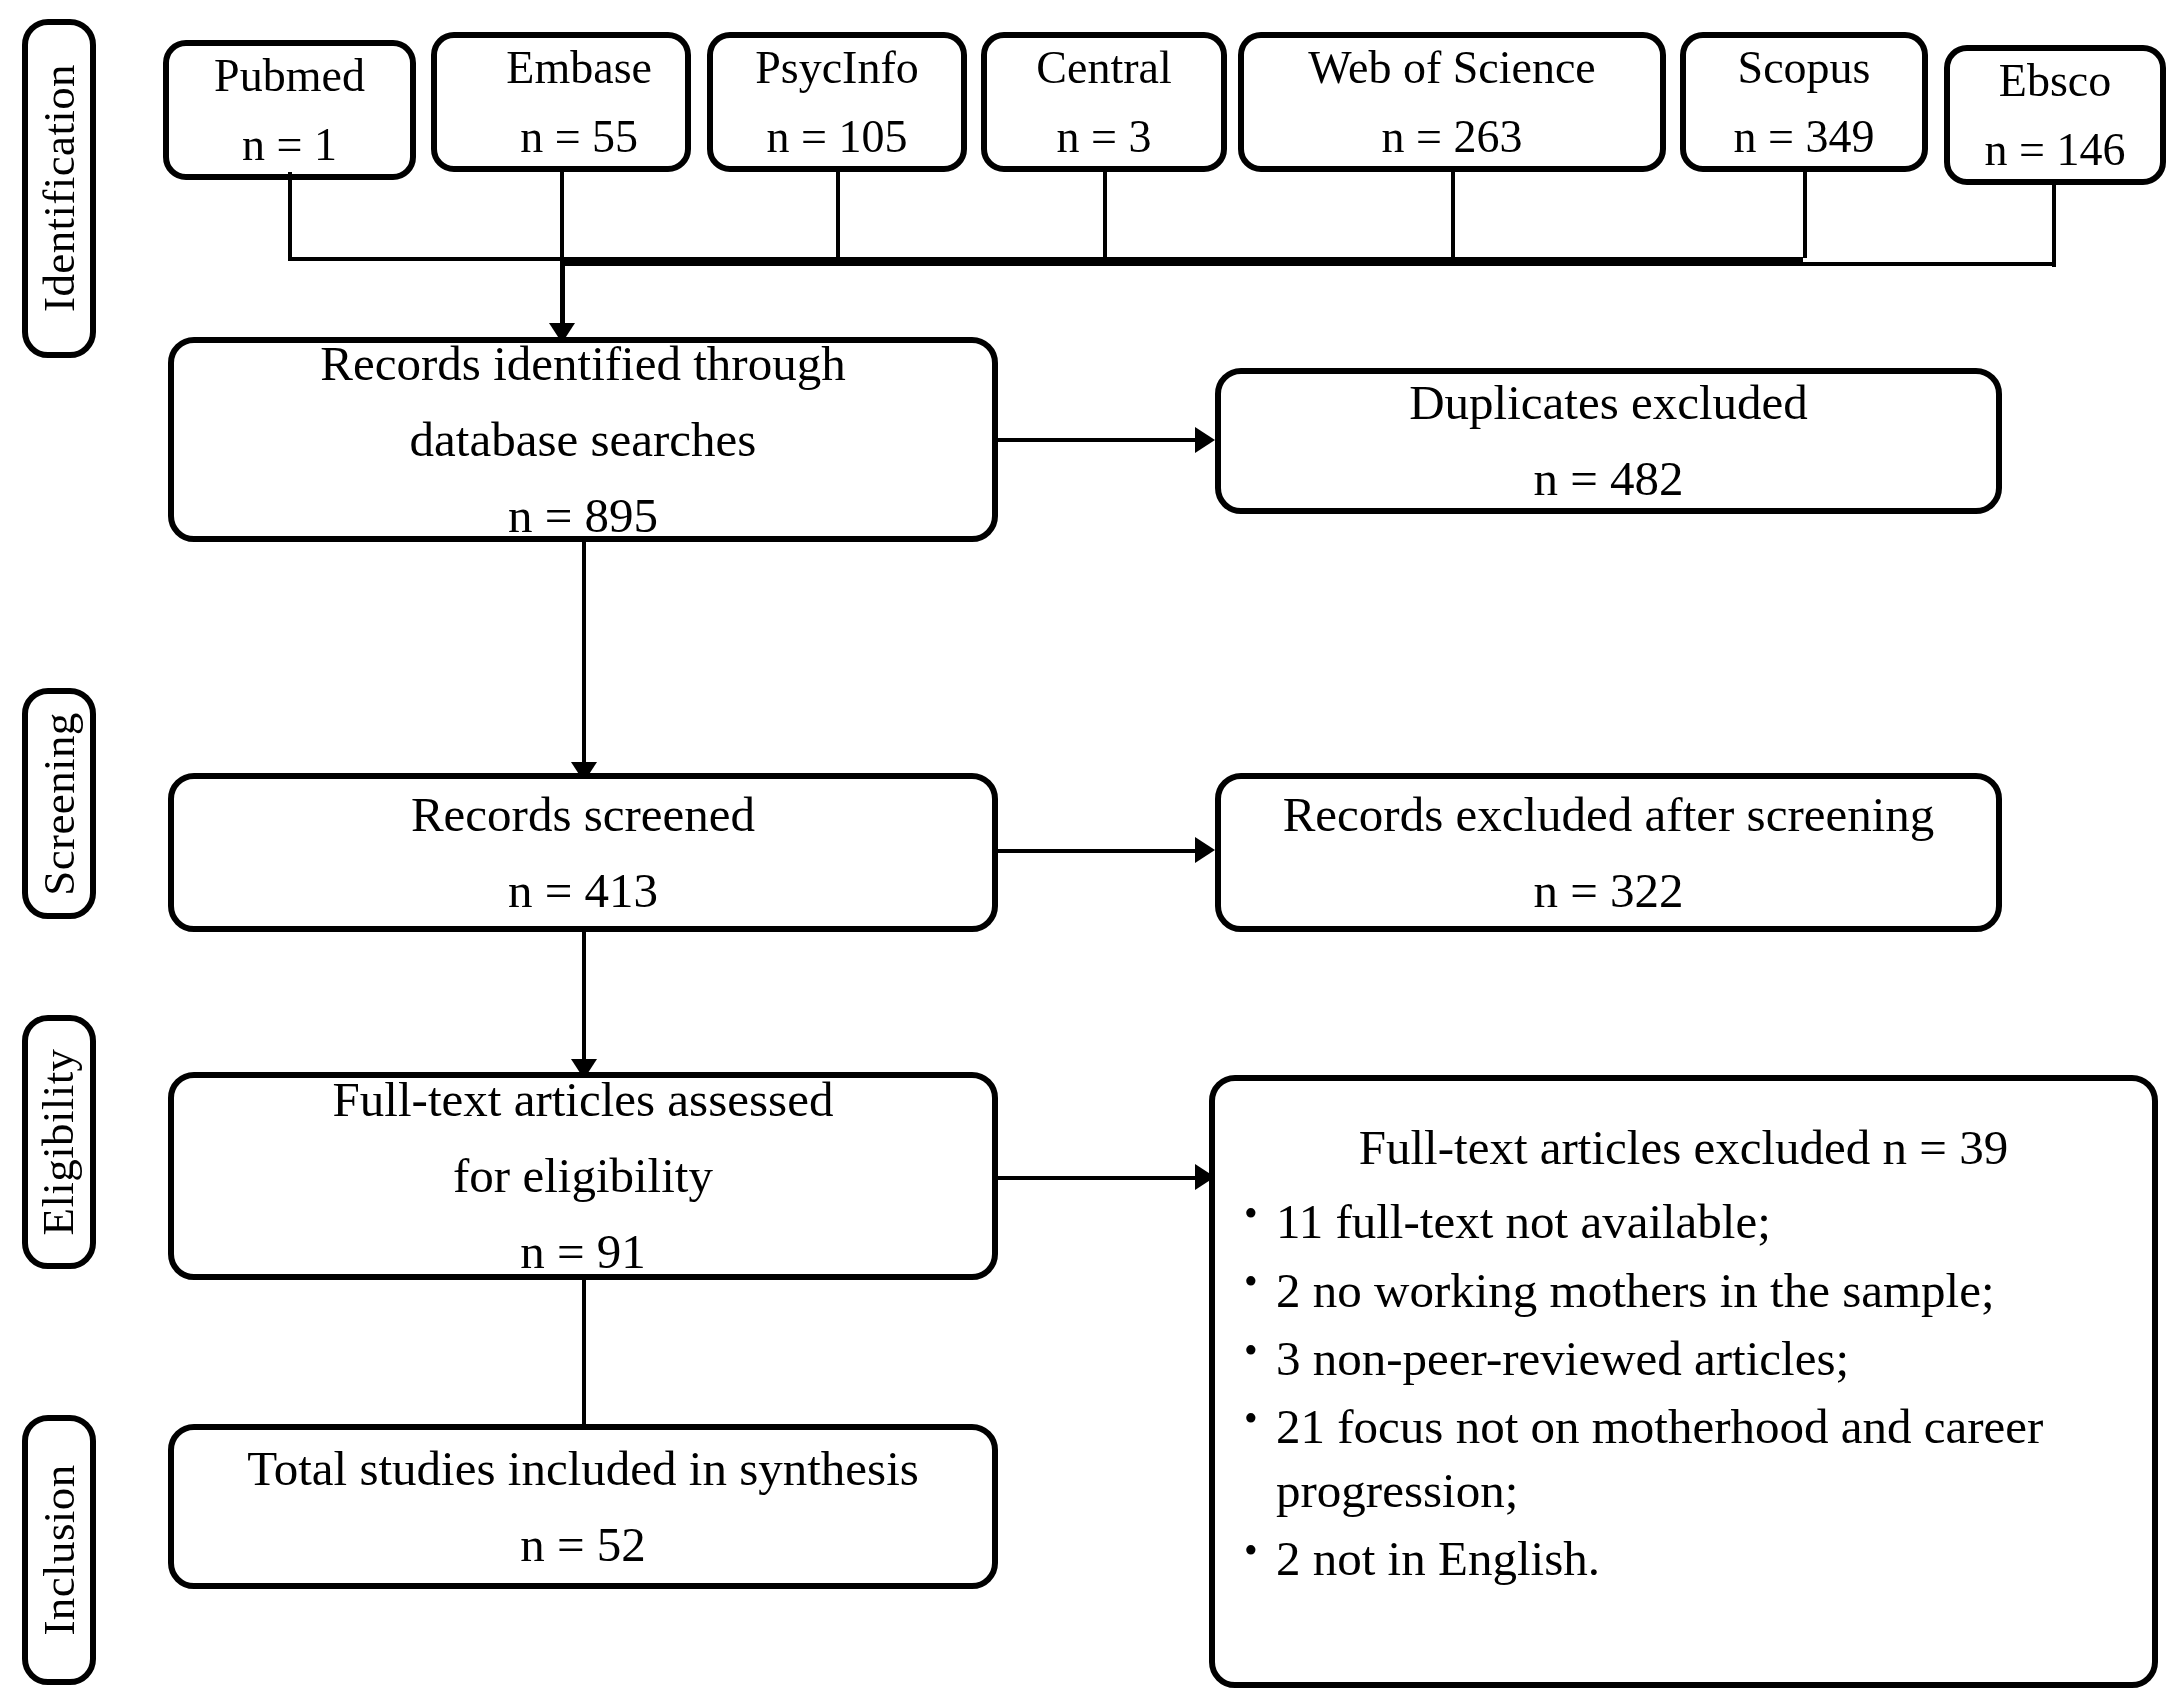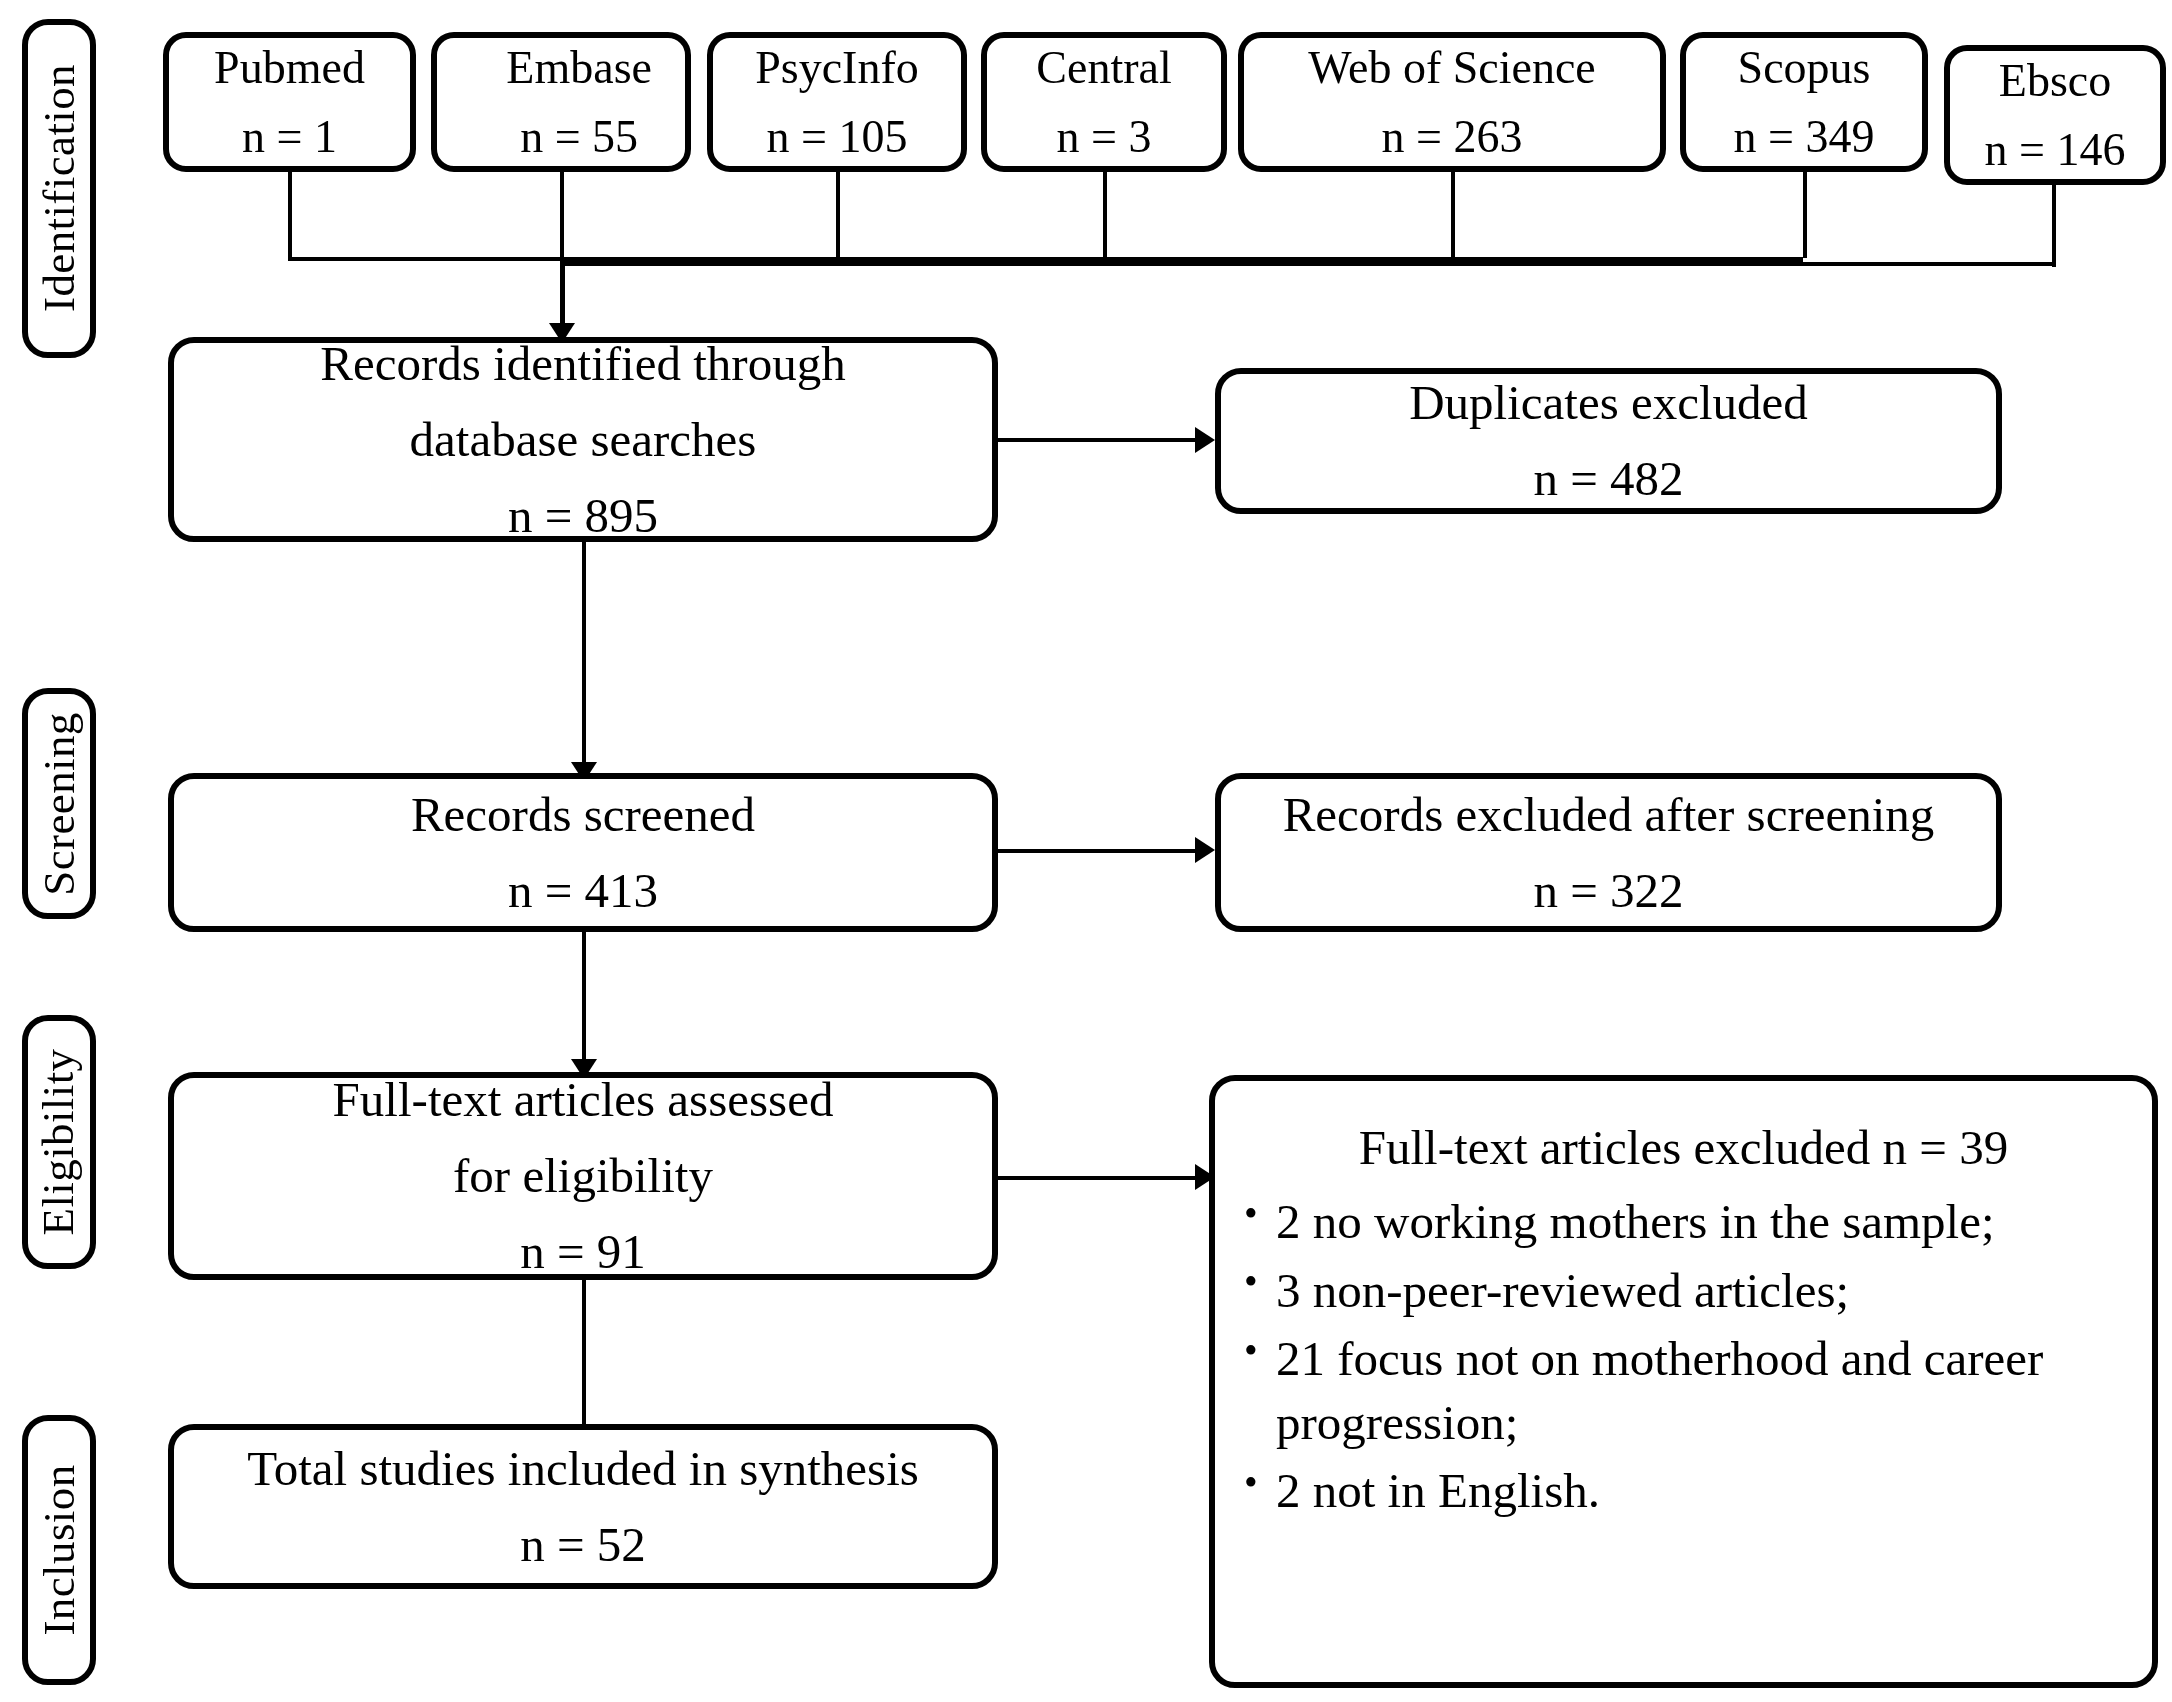--- a/index.html
+++ b/index.html
@@ -152,21 +152,21 @@
   </div>
 
   <div class="phase" style="left:21.6px; top:1015px; width:74px; height:254px;">
     <span>Eligibility</span>
   </div>
 
   <div class="phase" style="left:21.6px; top:1415px; width:74px; height:270px;">
     <span>Inclusion</span>
   </div>
 
-  <div class="box src" style="left:163px; top:32px; width:253px; height:140px;justify-content:space-between;">
+  <div class="box src" style="left:163px; top:40px; width:253px; height:140px;justify-content:space-between;">
     <span class="ln">Pubmed</span>
     <span class="ln">n = 1</span>
   </div>
 
   <div class="box src" style="left:431px; top:32px; width:260px; height:140px;padding-left:44px;">
     <span class="ln">Embase</span>
     <span class="ln">n = 55</span>
   </div>
 
   <div class="box src" style="left:707px; top:32px; width:260px; height:140px;">
@@ -250,20 +250,21 @@
 
   <div class="hline" style="left:998px; top:1176px; width:206px;"></div>
   <div class="arrow-right" style="left:1195px; top:1164px;"></div>
 
   <div class="excl-big" style="left:1209px; top:1075px; width:949px; height:613px;">
     <div class="hdr">
       <span class="ln">Full-text articles excluded</span>
       <span class="ln">n = 39</span>
     </div>
     <ul>
+      <li>11 full-text not available;</li>
       <li>2 no working mothers in the sample;</li>
       <li>3 non-peer-reviewed articles;</li>
       <li>21 focus not on motherhood and career progression;</li>
       <li>2 not in English.</li>
     </ul>
   </div>
 
   <div class="vline" style="left:582px; top:1280px; height:200px;"></div>
   <div class="arrow-down" style="left:571px; top:1469px;"></div>
 

